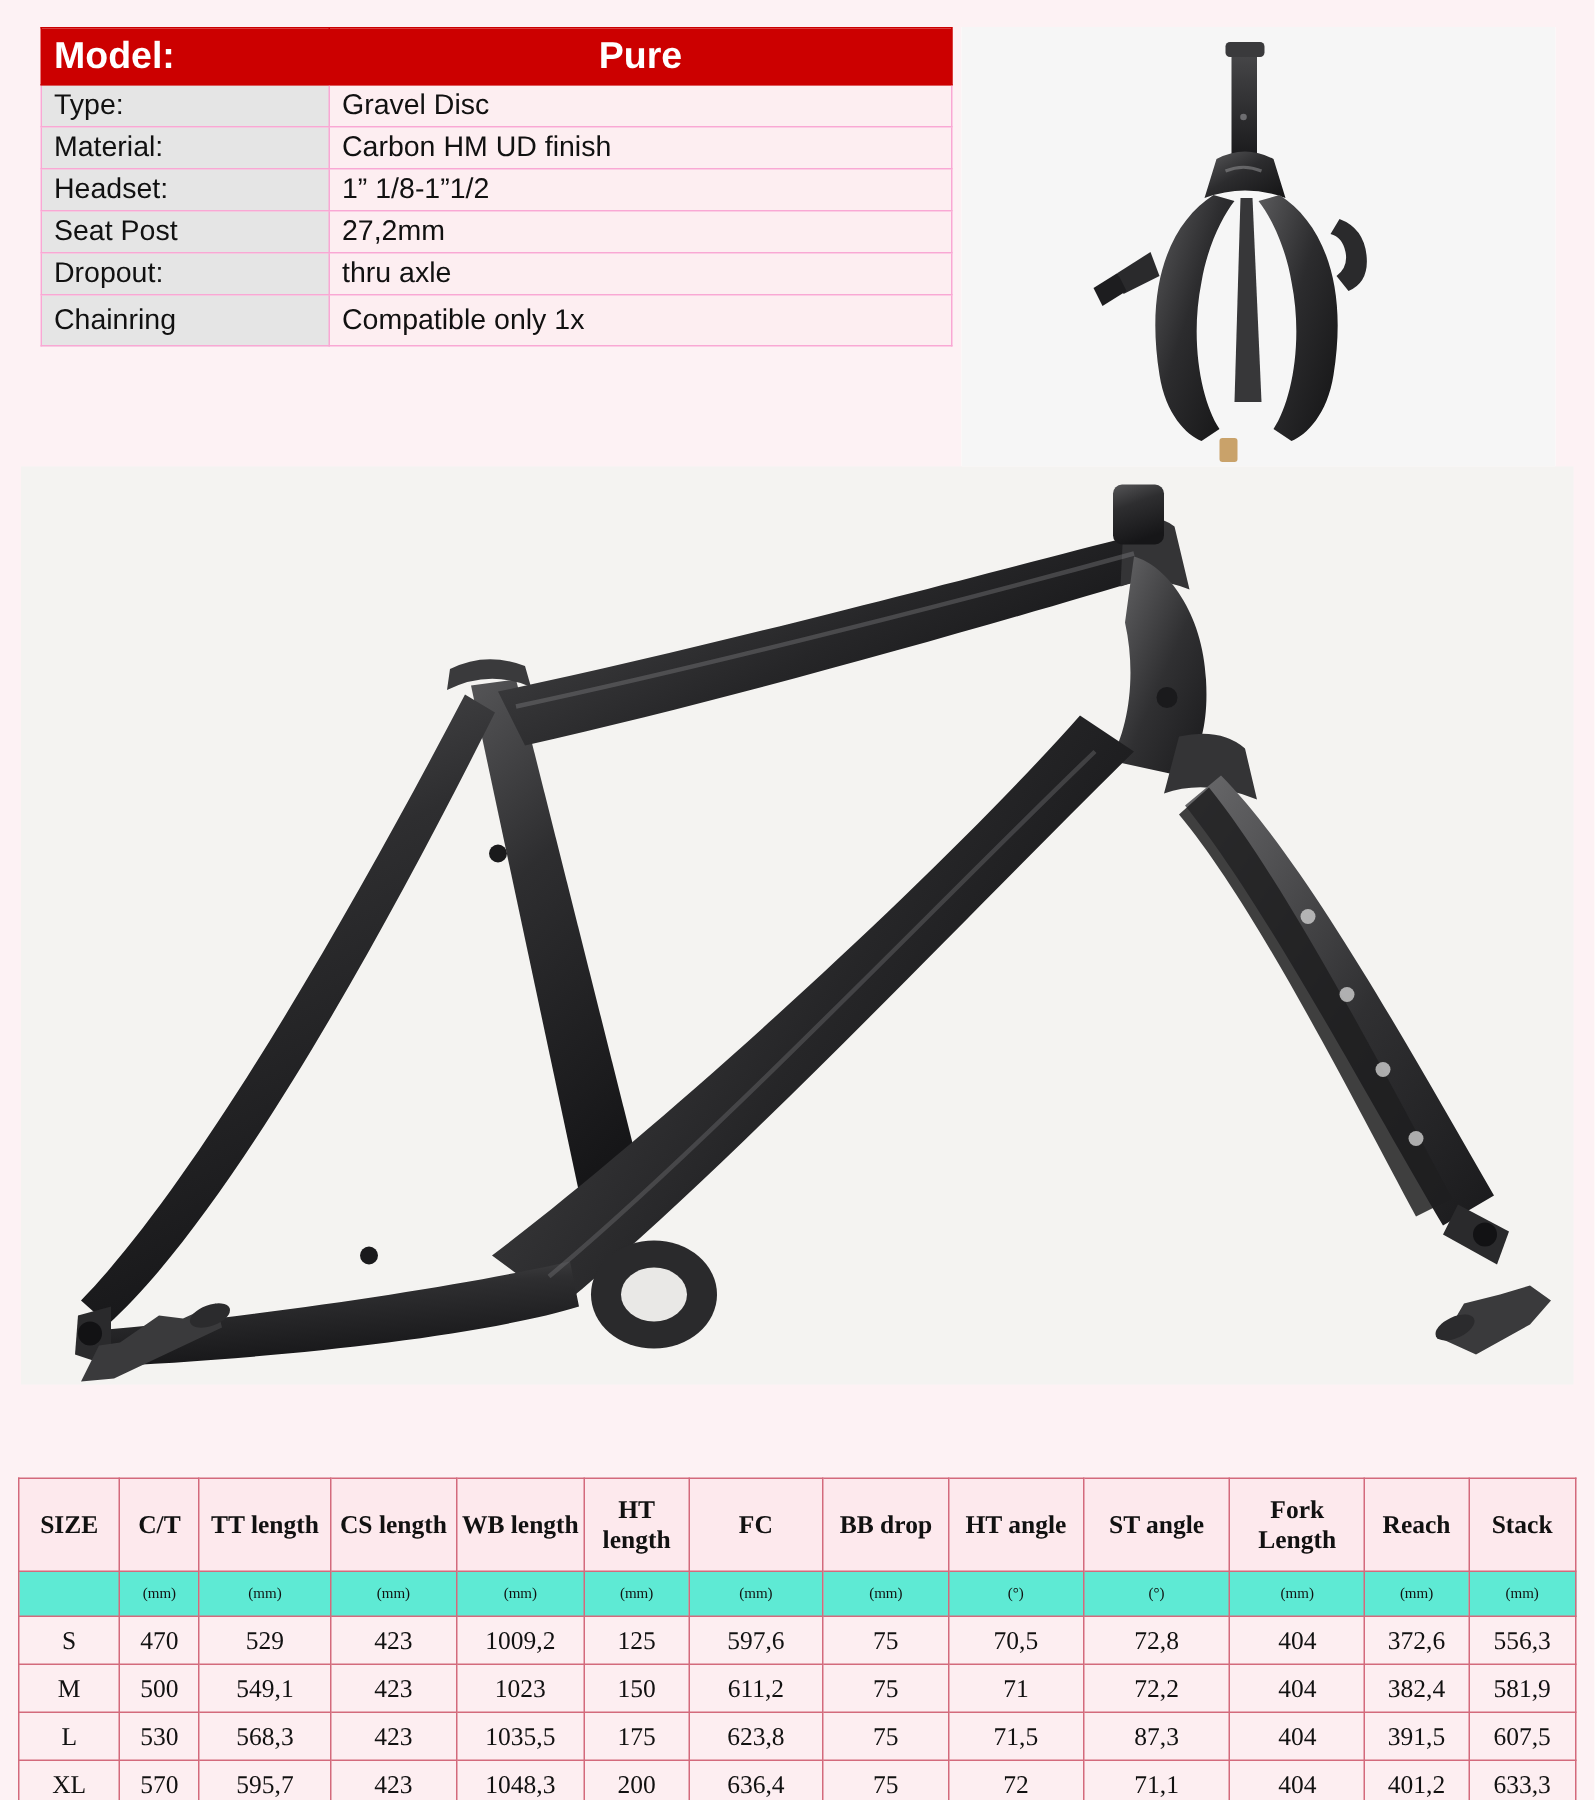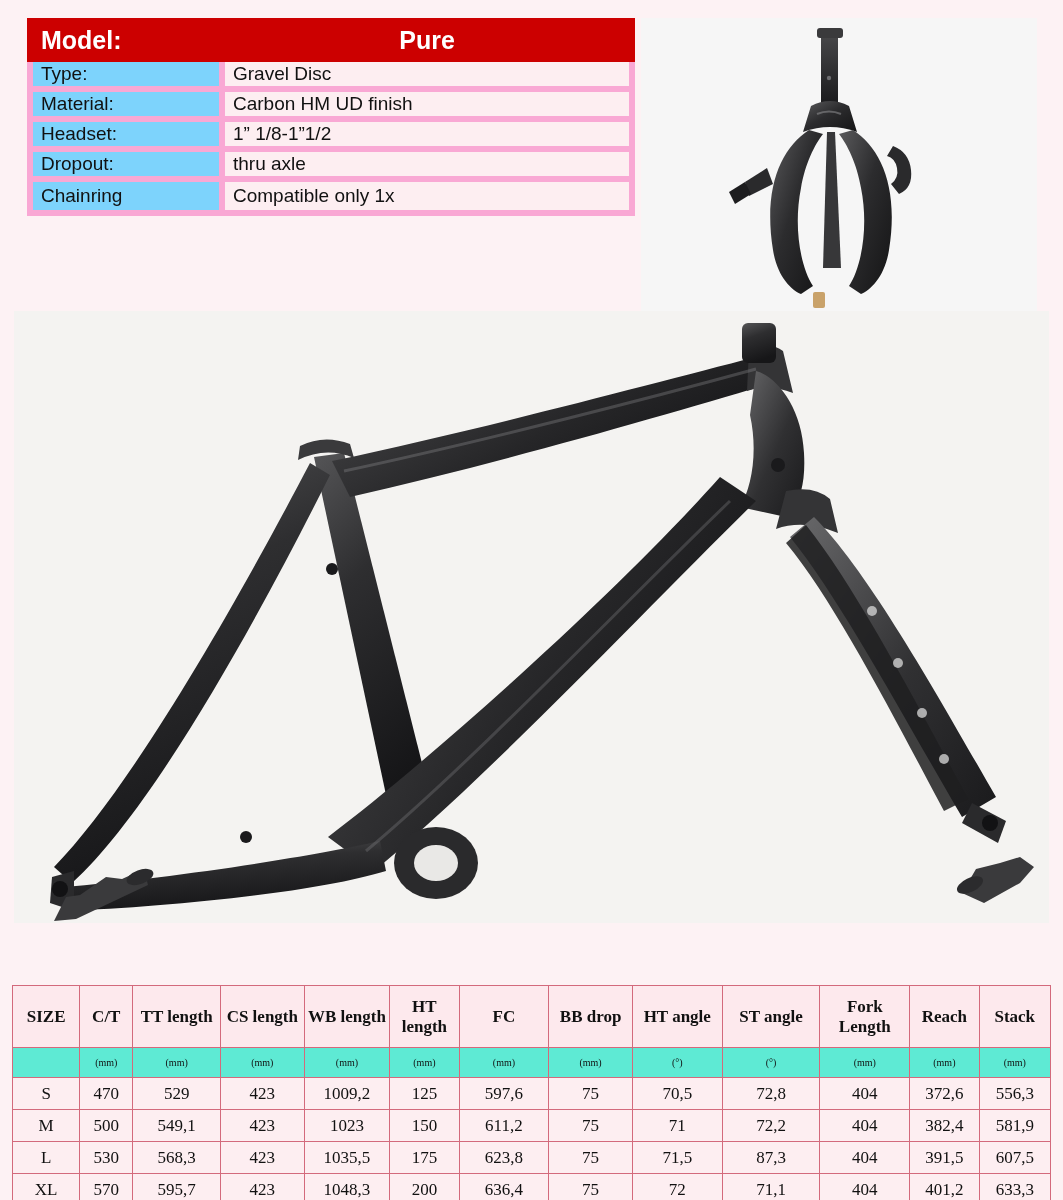--- a/index.html
+++ b/index.html
@@ -20,28 +20,28 @@
   .spec-table {
     position: absolute;
     left: 27px;
     top: 18px;
     width: 608px;
     border-collapse: collapse;
     background: #fff;
     table-layout: fixed;
   }
   .spec-table td {
-    border: 6px solid #f9a8d4;
+    border: 1px solid #f9a8d4;
     height: 28px;
     padding: 1px 8px;
     font-size: 19px;
     color: #111;
     background: #fdeef1;
   }
-  .spec-table td.label { width: 192px; text-align: left; background: #7dd3fc; }
+  .spec-table td.label { width: 192px; text-align: left; background: #e5e5e5; }
   .spec-table td.value { text-align: left; background: #fdeef1; }
   .spec-table tr.model td {
     background: #cc0000;
     color: #ffffff;
     font-weight: bold;
     font-size: 25px;
     height: 38px;
     border-color: #cc0000;
   }
   .spec-table tr.model td.label { text-align: left; }
@@ -141,20 +141,24 @@
         <td class="label">Type:</td>
         <td class="value">Gravel Disc</td>
       </tr>
       <tr>
         <td class="label">Material:</td>
         <td class="value">Carbon HM UD finish</td>
       </tr>
       <tr>
         <td class="label">Headset:</td>
         <td class="value">1” 1/8-1”1/2</td>
+      </tr>
+      <tr>
+        <td class="label">Seat Post</td>
+        <td class="value">27,2mm</td>
       </tr>
       <tr>
         <td class="label">Dropout:</td>
         <td class="value">thru axle</td>
       </tr>
       <tr>
         <td class="label taller">Chainring</td>
         <td class="value taller">Compatible only 1x</td>
       </tr>
     </tbody>

